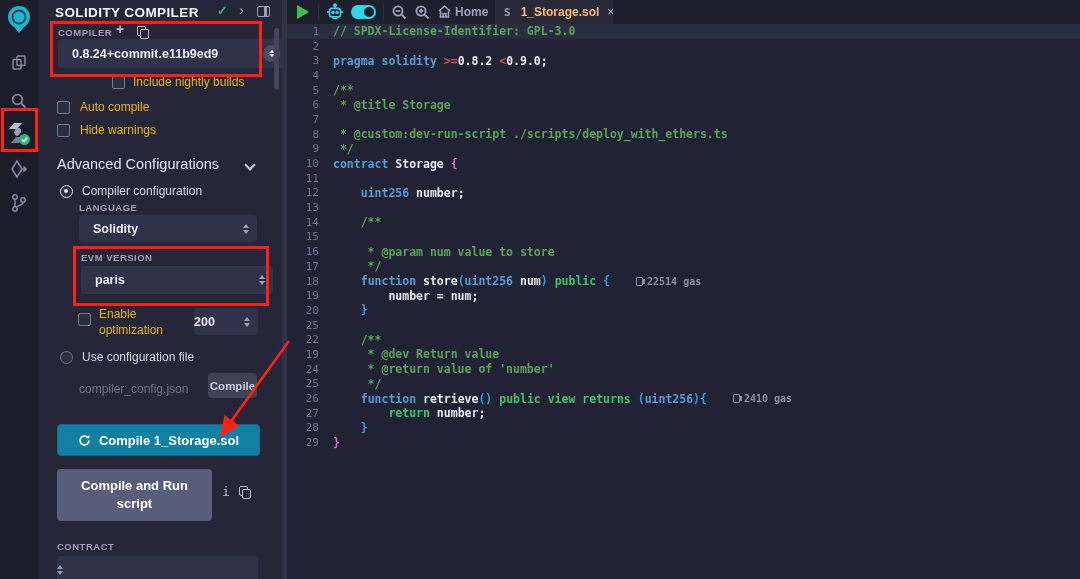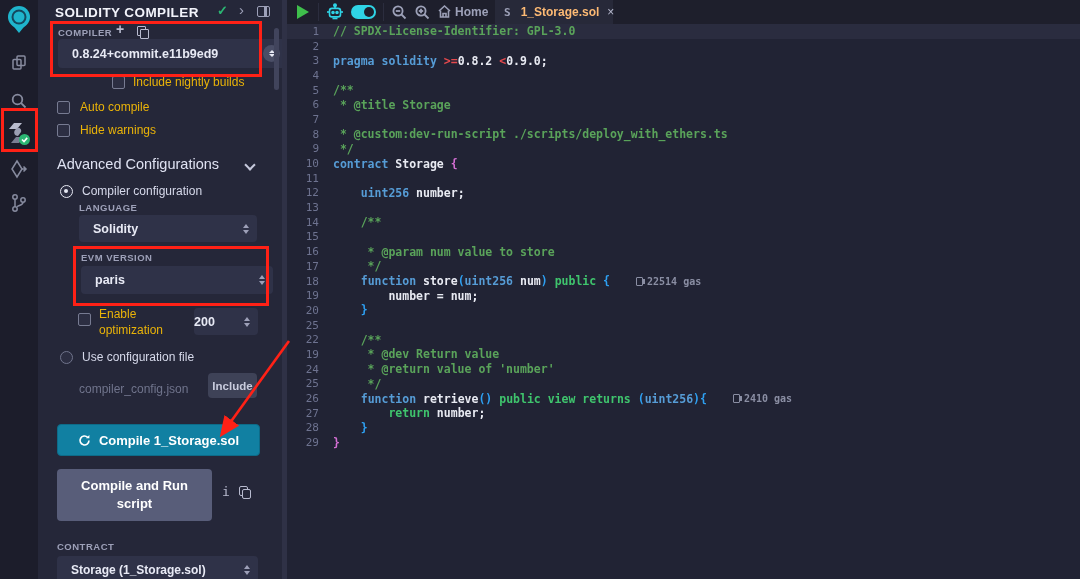--- a/index.html
+++ b/index.html
@@ -195,40 +195,39 @@
         <i class="up"></i>
         <i class="dn"></i>
       </span>
   </div>
 
   <span class="radio unsel" style="left:22px;top:351px"></span>
   <span class="cblab" style="left:44px;top:350px;color:#d6d9ea">Use configuration file</span>
 
   <span class="cfgname">compiler_config.json</span>
   <div id="btn-change">
-    <span>Include</span>
+    <span>Compile</span>
   </div>
 
   <div id="btn-compile">
     <svg width="13" height="13" viewBox="0 0 16 16">
       <path d="M13.5 8a5.5 5.5 0 1 1-1.6-3.9" stroke="#fff" stroke-width="2" fill="none"></path>
       <path d="M14 1.2 v4 h-4 Z" fill="#fff"></path>
     </svg>
     <span>Compile 1_Storage.sol</span>
   </div>
 
   <div id="btn-comprun">
     <span>Compile and Run script</span>
   </div>
   <span class="info-ic">i</span>
   <span class="copy-ic"></span>
 
   <div class="slabel" style="left:19px;top:541px">CONTRACT</div>
   <div class="dd" style="left:19px;top:556px;width:201px;height:27px">
-    <span class="val" style="font-size:12px">Storage (1_Storage.sol)</span>
     <span class="stepper">
         <i class="up"></i>
         <i class="dn"></i>
       </span>
   </div>
 
   <div id="panel-scrollbar"></div>
 </div>
 
 <div id="divider"></div>

